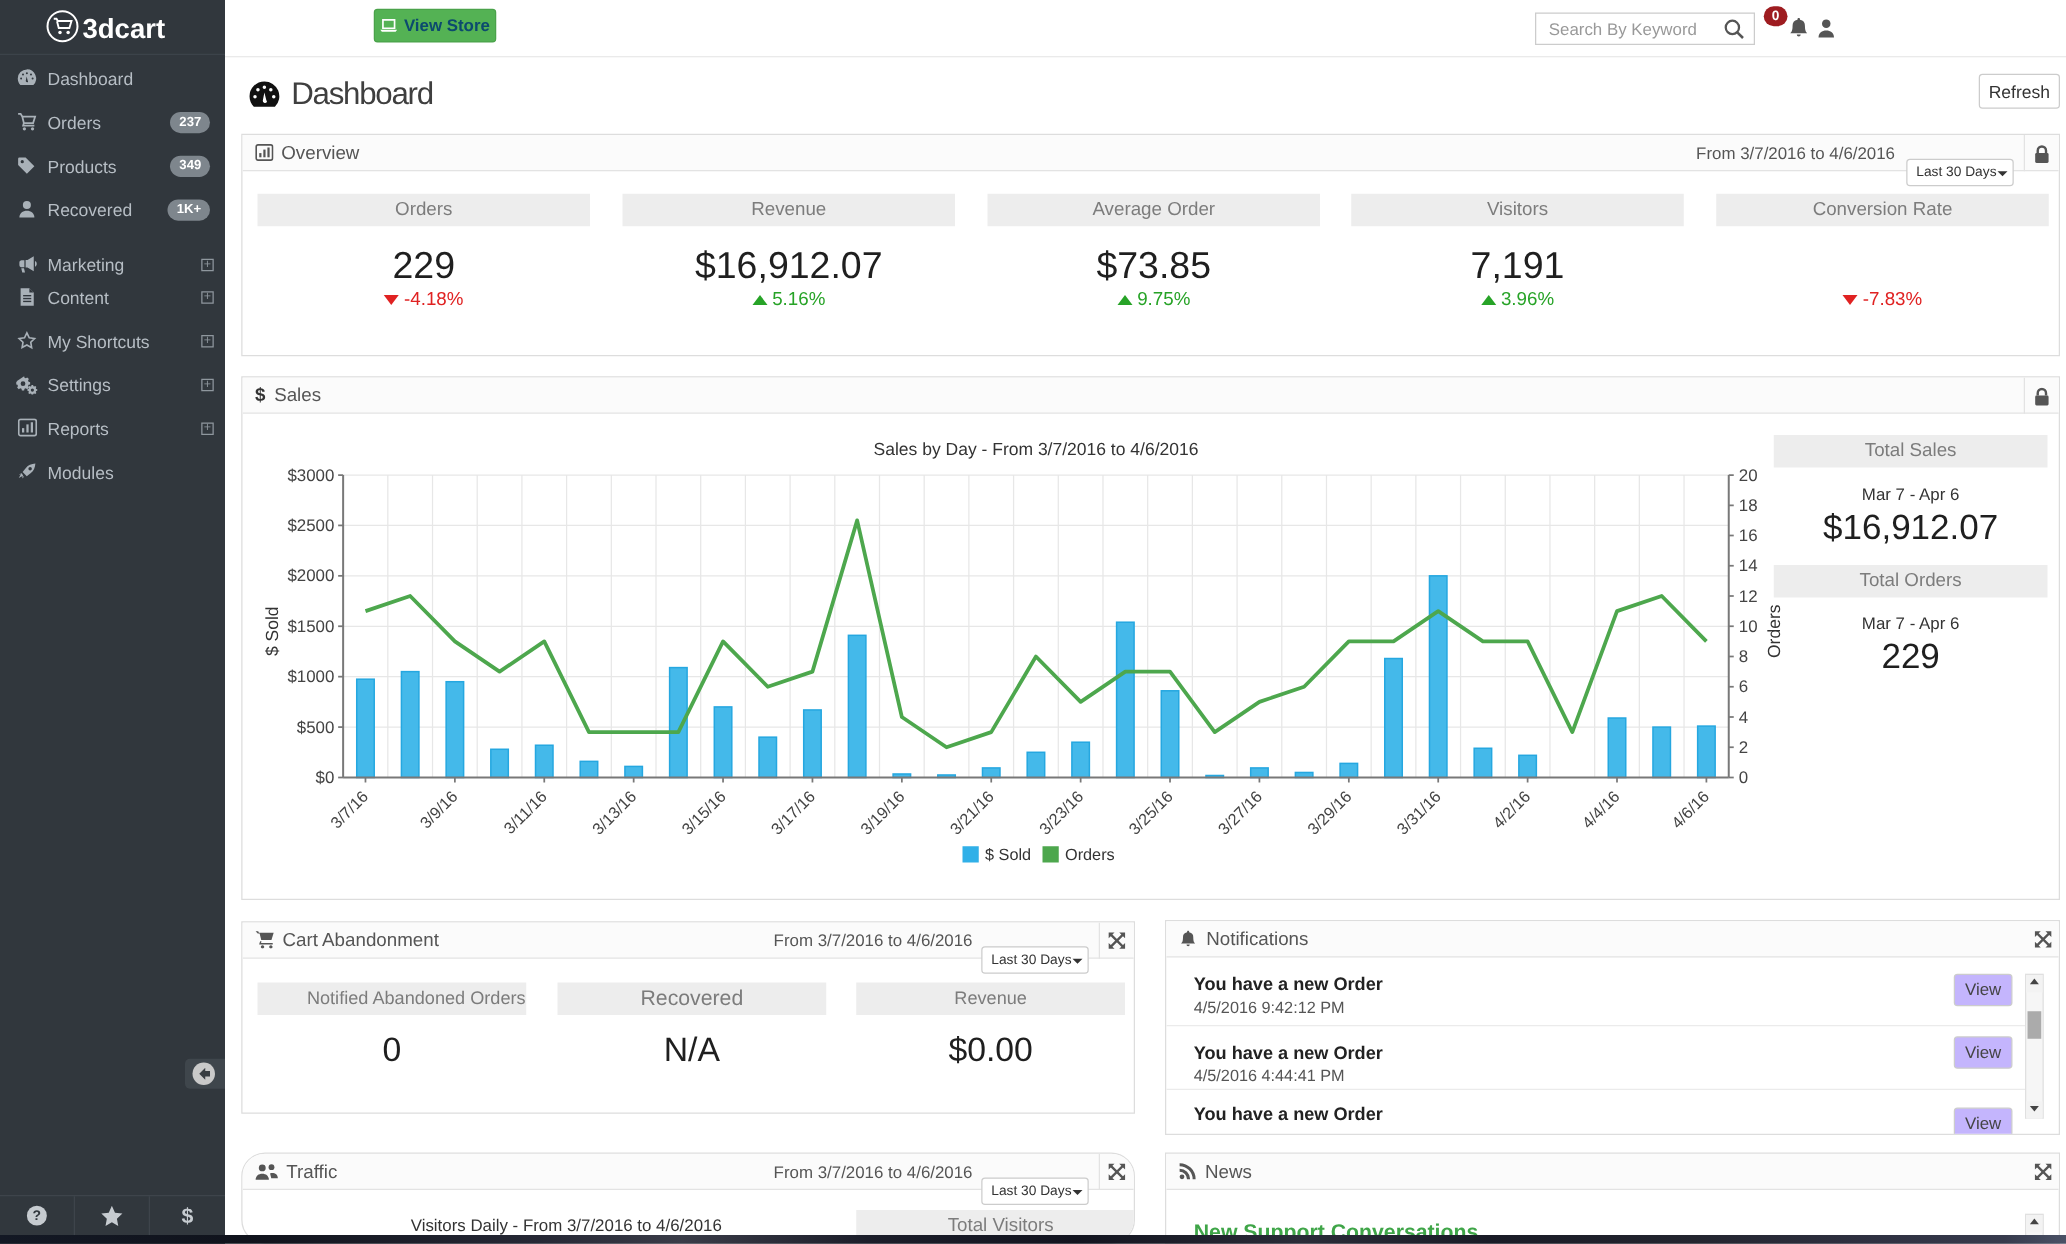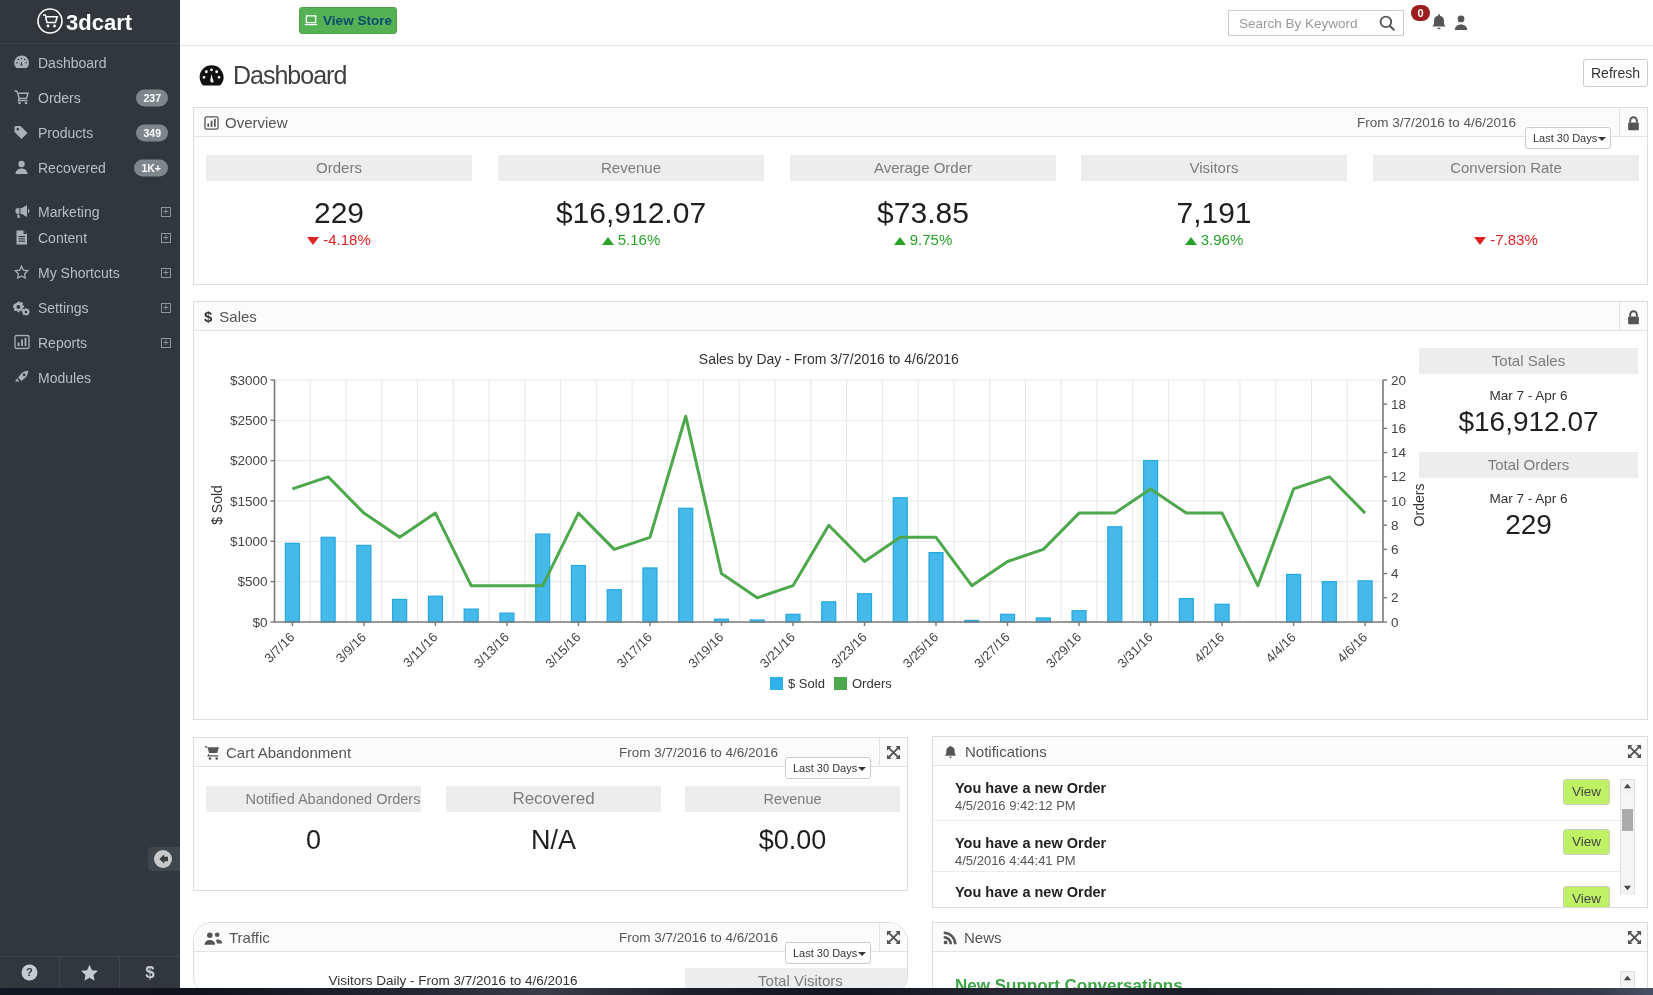--- a/index.html
+++ b/index.html
@@ -44,21 +44,21 @@
 .snum{position:absolute;font-size:30px;color:#1f1f1f;text-align:center;}
 .sdelta{position:absolute;font-size:15px;text-align:center;}
 .tri-up{display:inline-block;width:0;height:0;border-left:6px solid transparent;border-right:6px solid transparent;
  border-bottom:8px solid #27a327;margin-right:4px;}
 .tri-dn{display:inline-block;width:0;height:0;border-left:6px solid transparent;border-right:6px solid transparent;
  border-top:8px solid #e02222;margin-right:4px;}
 .green{color:#27a327;} .red{color:#e02222;}
 
 .nrow-t{font-size:14.5px;font-weight:bold;color:#222;}
 .nrow-d{font-size:13px;color:#555;}
-.viewbtn{position:absolute;width:47px;height:26px;border:1px solid #ccc;border-radius:3px;background:#bef264;
+.viewbtn{position:absolute;width:47px;height:26px;border:1px solid #ccc;border-radius:3px;background:#c4b5fd;
  font-size:13.5px;color:#444;text-align:center;line-height:24px;}
 .nsep{position:absolute;left:0;right:26px;height:1px;background:#ebebeb;}
 
 .sbar{position:absolute;width:15px;background:#f6f6f6;border:1px solid #e0e0e0;}
 .sbtn{position:absolute;width:13px;height:14px;background:#f3f3f3;text-align:center;line-height:12px;}
 .sthumb{position:absolute;width:11px;background:#ababab;}
 svg text{font-family:"Liberation Sans",sans-serif;}
 </style></head>
 <body>
 

